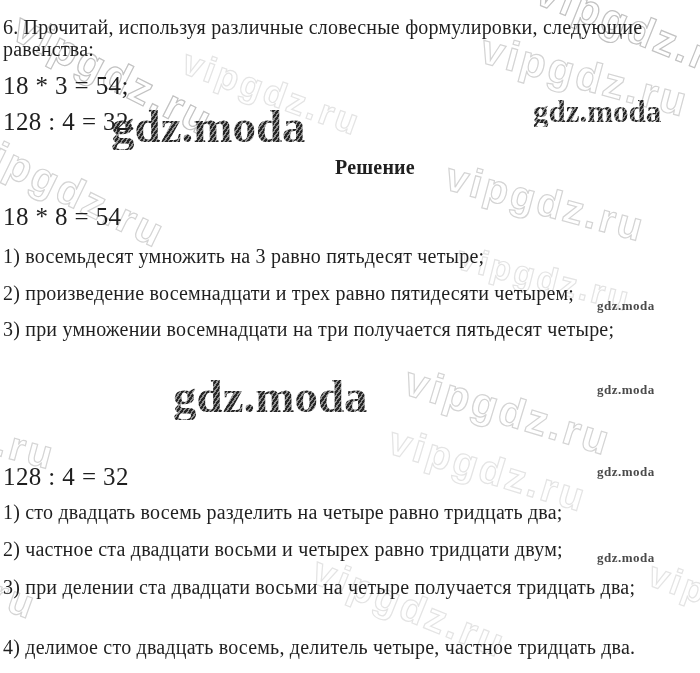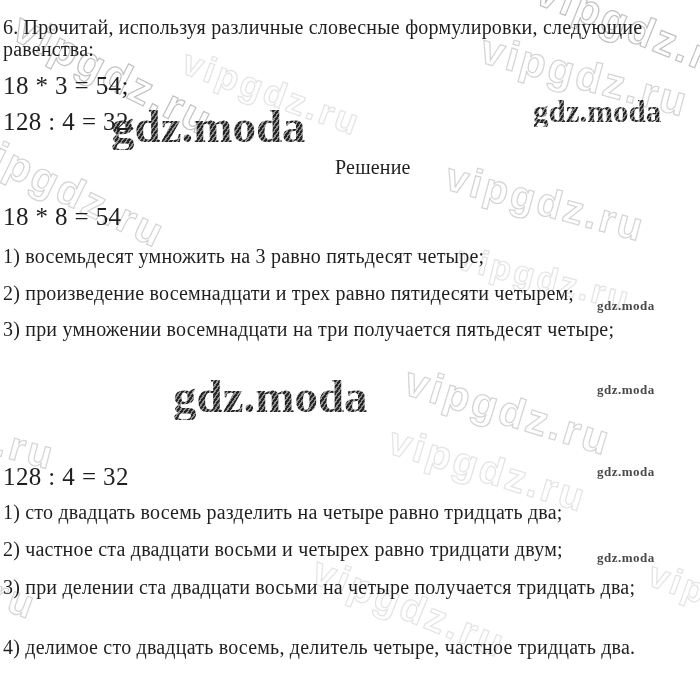--- a/index.html
+++ b/index.html
@@ -5,21 +5,21 @@
   html,body { margin:0; padding:0; background:#ffffff; }
   .page {
     position:relative; width:700px; height:673px; background:#ffffff;
     overflow:hidden; font-family:"Liberation Serif", serif; color:#1f1f1f;
   }
   .line {
     position:absolute; left:3px; font-size:20px; letter-spacing:0.2px;
     white-space:nowrap; z-index:3;
   }
   .eq { font-size:25px; letter-spacing:0.4px; }
-  .heading { left:335px; }
+  .heading { left:335px;font-weight:bold; }
   .wrapline { white-space:normal; width:664px; line-height:37px; }
   
   .wm-outline {
     position:absolute; font-family:"Liberation Sans", sans-serif; font-weight:bold;
     letter-spacing:3px; line-height:1; white-space:nowrap;
     transform-origin:left top; z-index:1; user-select:none;
     color:rgba(200,200,200,0.45);
   }
   @supports (-webkit-text-stroke: 1px #ccc) {
     .wm-outline { color:transparent; -webkit-text-stroke:1.2px #cccccc; }

